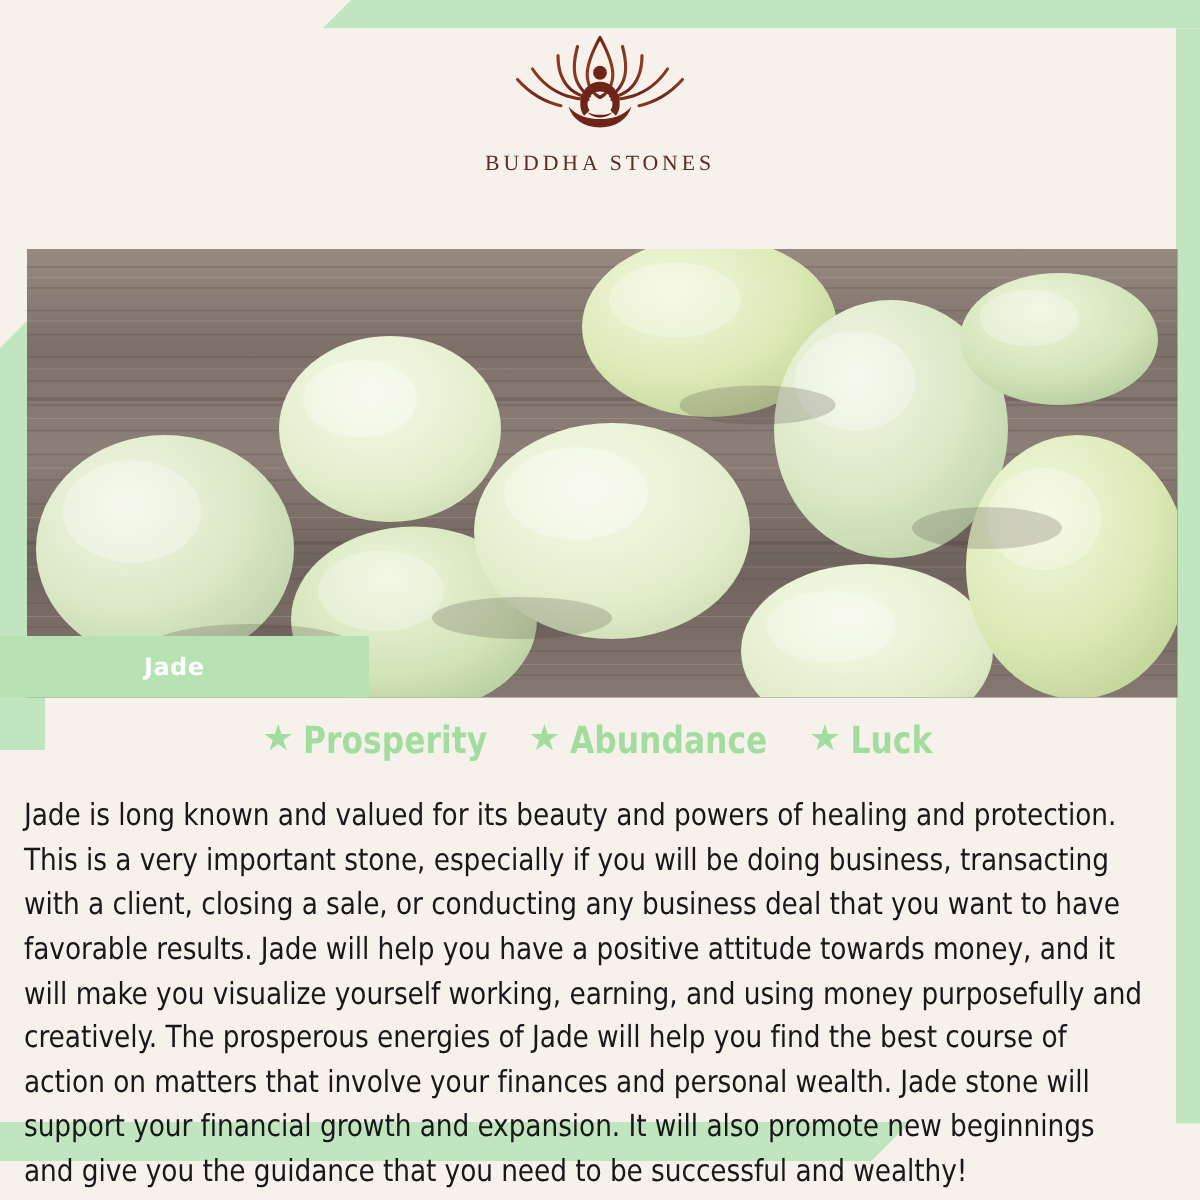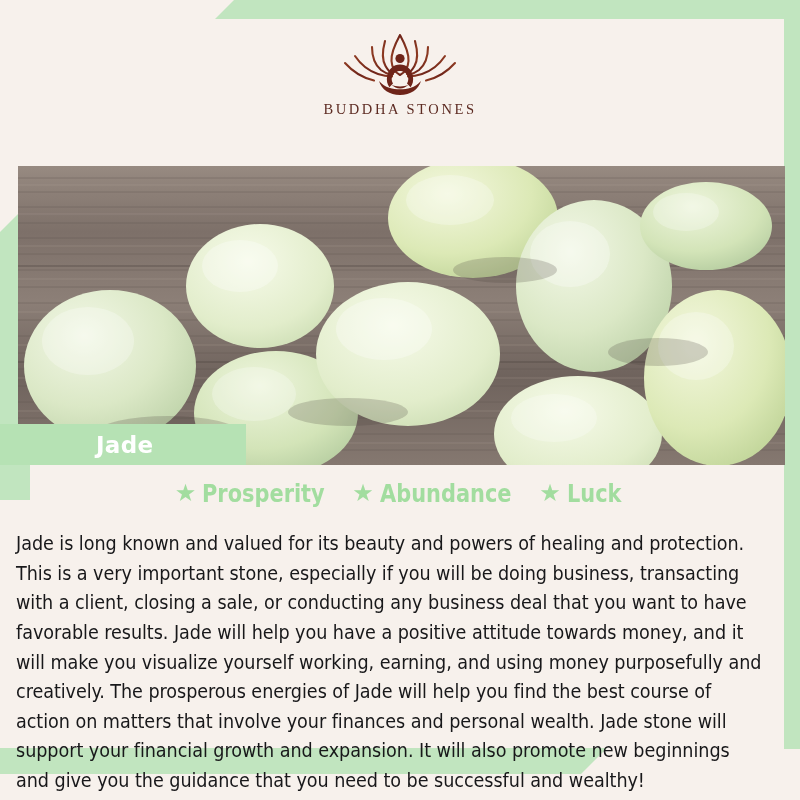--- a/index.html
+++ b/index.html
@@ -64,21 +64,21 @@
   
   .logo-wrap {
     position: absolute;
     left: 0;
     top: 22px;
     width: 800px;
     height: 96px;
     display: flex;
     flex-direction: column;
     align-items: center;
-    justify-content: flex-end;
+    justify-content: space-between;
     z-index: 5;
   }
   .logo-mark {
     width: 118px;
     height: 66px;
     display: block;
   }
   .logo-word {
     margin-top: 3px;
     font-family: "Liberation Serif", serif;
@@ -135,21 +135,21 @@
     height: 41px;
     background: #b6e2b4;
     display: flex;
     align-items: center;
     z-index: 6;
   }
   .name-tag .name-text {
     margin-left: 96px;
     font-family: "DejaVu Sans", sans-serif;
     font-weight: 700;
-    font-size: 23px;
+    font-size: 16px;
     color: #ffffff;
     letter-spacing: 0.3px;
     white-space: nowrap;
   }
 
   
   .benefits {
     position: absolute;
     left: 0;
     top: 478px;

